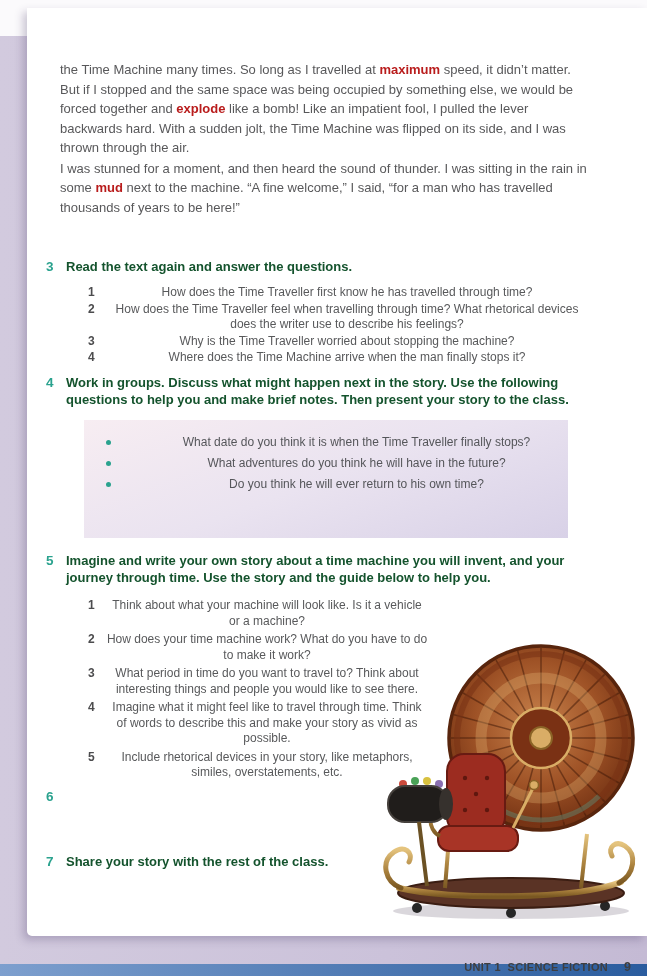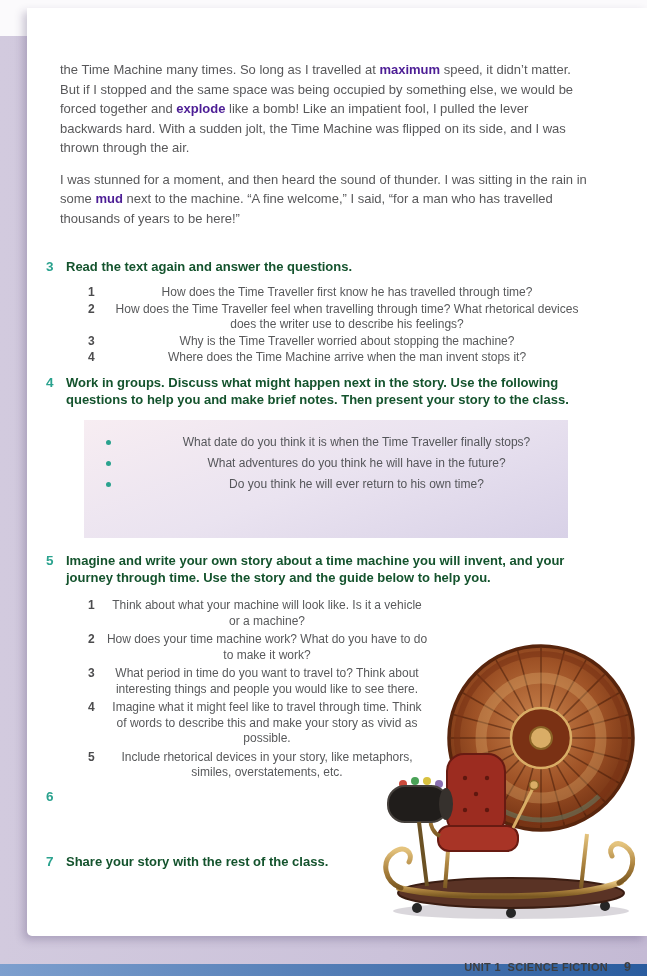--- a/index.html
+++ b/index.html
@@ -13,22 +13,22 @@
     background:linear-gradient(90deg,#d2cade 0%, #cbc2da 60%, #c4bad4 100%); }
   .blue-edge { position:absolute; left:0; bottom:0; width:100%; height:12px;
     background:linear-gradient(90deg,#7d9fce,#2a5c9e); }
   .page { position:absolute; left:27px; top:8px; width:620px; height:928px;
     background:#ffffff; border-radius:0 0 0 5px;
     box-shadow:-4px 4px 8px rgba(60,45,90,0.25); }
 
   
   .passage { position:absolute; left:33px; top:52px; width:533px;
     color:#58585a; font-size:13px; line-height:19.5px; }
-  .para + .para { margin-top:12px; }
-  .para .b { font-weight:bold; color:#4c1d95; }
+  .para + .para { margin-top:1px; }
+  .para .b { font-weight:bold; color:#b91c1c; }
 
   
   .ex { position:absolute; left:19px; }
   .ex-head { display:flex; align-items:flex-start; }
   .ex-num { flex:0 0 20px; width:20px; color:#2aa28e; font-weight:bold;
     font-size:13.5px; line-height:17px; }
   .ex-title { flex:1; font-weight:bold; color:#14532d; font-size:13px; line-height:17px; }
 
   .ex3 { top:250px; width:545px; }
   .ex4 { top:366px; width:548px; }
@@ -88,21 +88,21 @@
         <div class="li-row">
           <span class="num">2</span>
           <span class="li-text">How does the Time Traveller feel when travelling through time? What rhetorical devices does the writer use to describe his feelings?</span>
         </div>
         <div class="li-row">
           <span class="num">3</span>
           <span class="li-text">Why is the Time Traveller worried about stopping the machine?</span>
         </div>
         <div class="li-row">
           <span class="num">4</span>
-          <span class="li-text">Where does the Time Machine arrive when the man invent stops it?</span>
+          <span class="li-text">Where does the Time Machine arrive when the man finally stops it?</span>
         </div>
       </div>
   </section>
 
   <section class="ex ex4">
     <div class="ex-head">
       <span class="ex-num">4</span>
       <div class="ex-title">Work in groups. Discuss what might happen next in the story. Use the following questions to help you and make brief notes. Then present your story to the class.</div>
     </div>
     <div class="disc-box">

